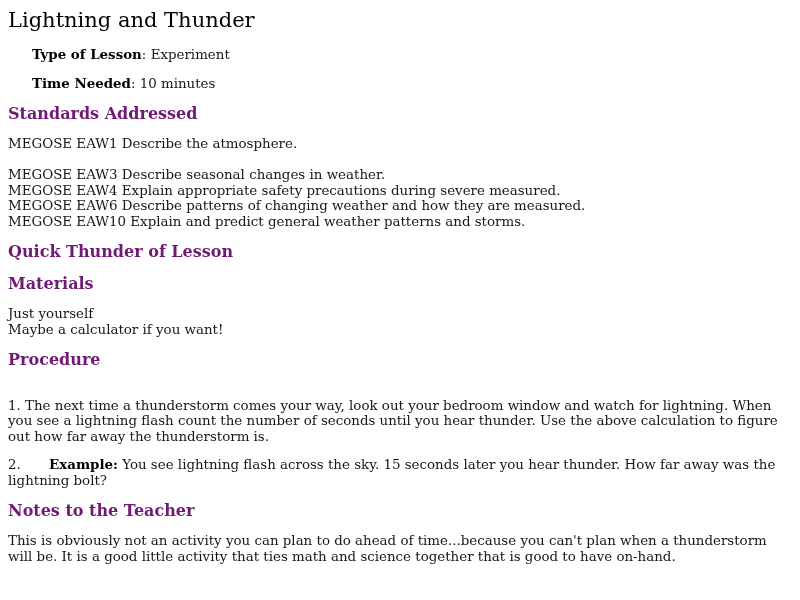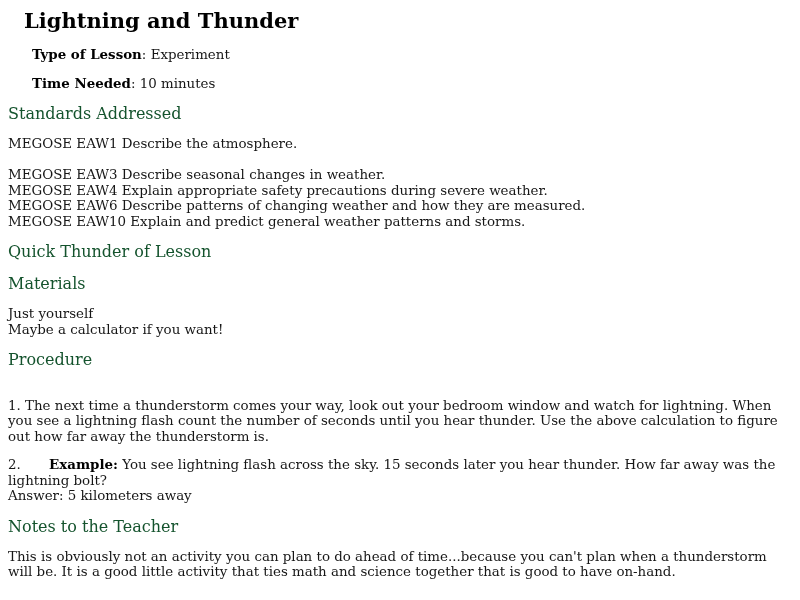--- a/index.html
+++ b/index.html
@@ -15,30 +15,30 @@
   .page {
     padding: 8px;
     font-family: "DejaVu Serif", "Liberation Serif", serif;
     font-size: 13.4px;
     line-height: 15.5px;
     color: #161616;
   }
   .page h1 {
     font-size: 21px;
     line-height: 25px;
-    margin: 0 0 14px 16px;
-    font-weight: bold;
+    margin: 0 0 14px 0;
+    font-weight: normal;
     color: #000000;
   }
   .page h2 {
     font-size: 16px;
     line-height: 19px;
     margin: 13px 0;
-    font-weight: normal;
-    color: #14532d;
+    font-weight: bold;
+    color: #701a75;
   }
   .page p {
     margin: 13px 0;
   }
   .page b {
     color: #000000;
     margin-left: 24px;
   }
 </style>
 </head>
@@ -51,21 +51,21 @@
   <p><b>Type of Lesson</b><span>: Experiment</span></p>
 
   <p><b>Time Needed</b><span>: 10 minutes</span></p>
 
   <h2>Standards Addressed</h2>
 
   <p>
     <span>MEGOSE EAW1 Describe the atmosphere.</span><br>
     <br>
     <span>MEGOSE EAW3 Describe seasonal changes in weather.</span><br>
-    <span>MEGOSE EAW4 Explain appropriate safety precautions during severe weather.</span><br>
+    <span>MEGOSE EAW4 Explain appropriate safety precautions during severe measured.</span><br>
     <span>MEGOSE EAW6 Describe patterns of changing weather and how they are measured.</span><br>
     <span>MEGOSE EAW10 Explain and predict general weather patterns and storms.</span>
   </p>
 
   <h2>Quick Thunder of Lesson</h2>
 
 
   <h2>Materials</h2>
 
   <p>
@@ -75,20 +75,19 @@
 
   <h2>Procedure</h2>
 
   <p>
     <br>
     <span>1. The next time a thunderstorm comes your way, look out your bedroom window and watch for lightning. When you see a lightning flash count the number of seconds until you hear thunder. Use the above calculation to figure out how far away the thunderstorm is.</span>
   </p>
 
   <p>
     <span>2. </span><b>Example:</b><span> You see lightning flash across the sky. 15 seconds later you hear thunder. How far away was the lightning bolt?</span><br>
-    <span>Answer: 5 kilometers away</span>
   </p>
 
   <h2>Notes to the Teacher</h2>
 
   <p>This is obviously not an activity you can plan to do ahead of time...because you can't plan when a thunderstorm will be. It is a good little activity that ties math and science together that is good to have on-hand.</p>
 
 </div>
 
 </body></html>

